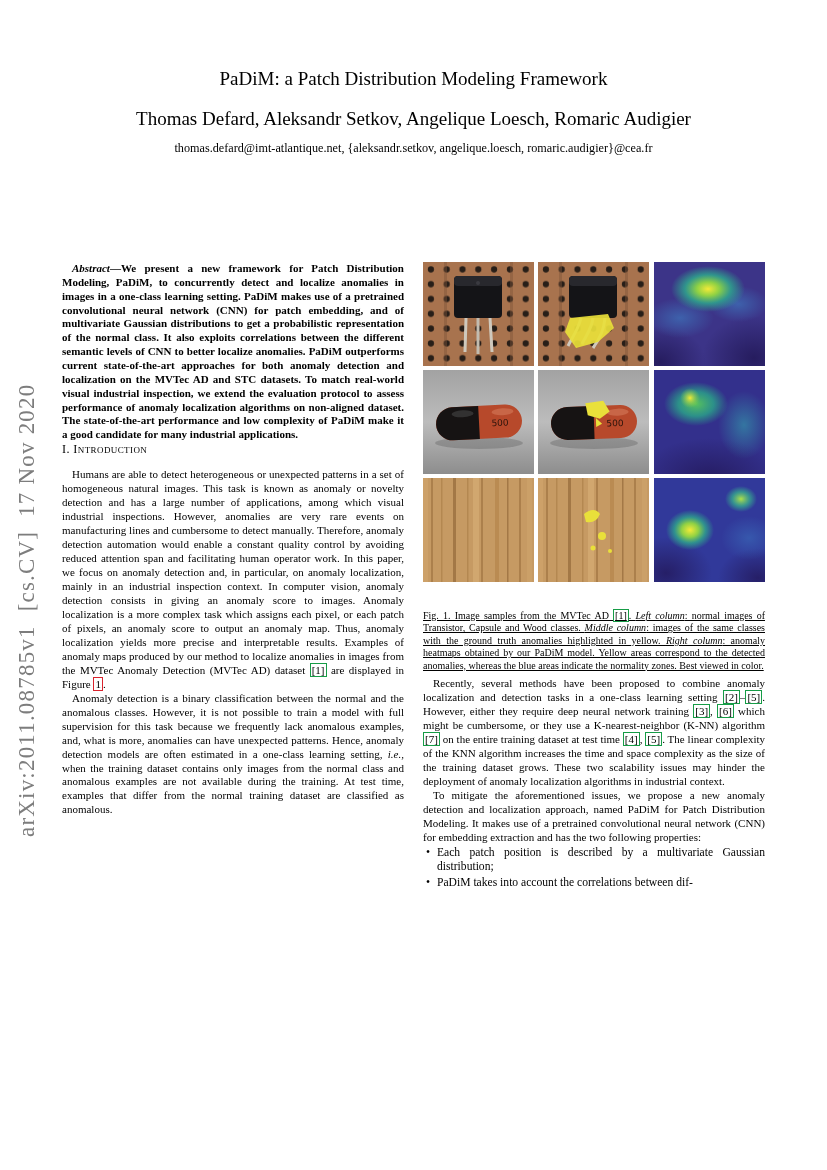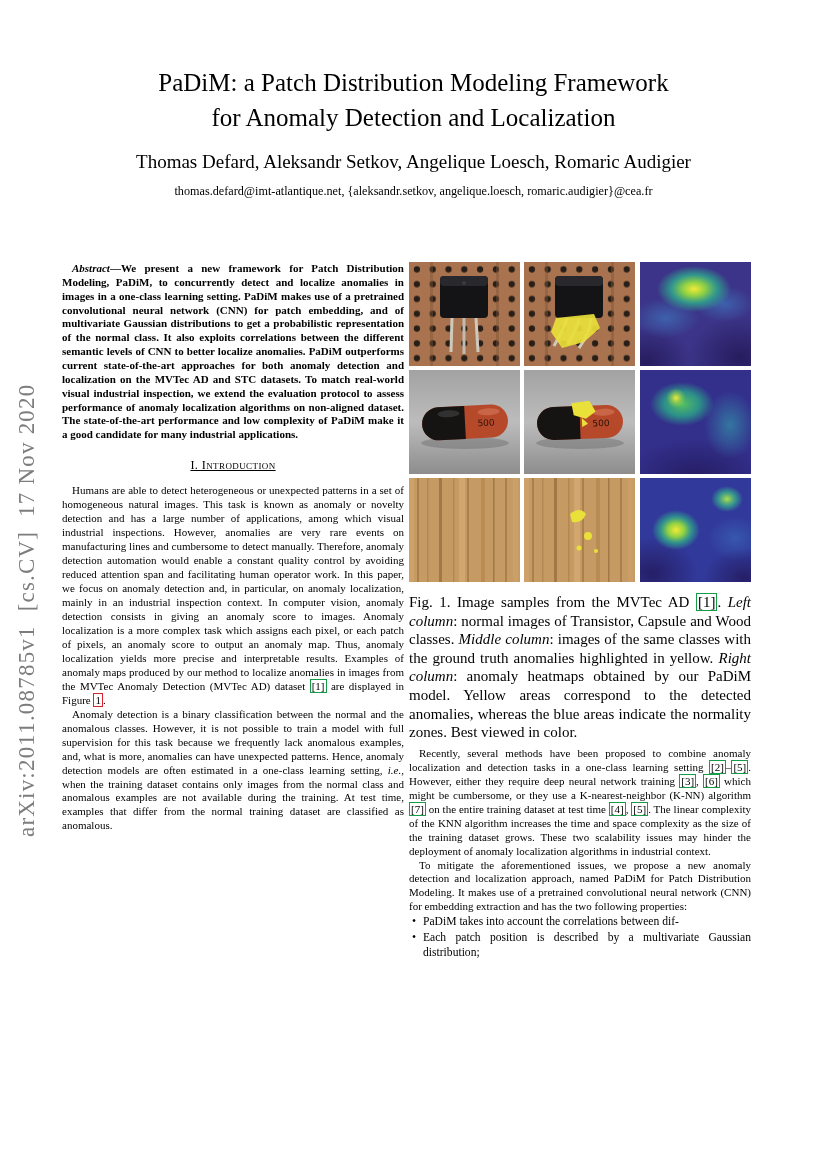--- a/index.html
+++ b/index.html
@@ -13,67 +13,67 @@
   
   .arxiv-vertical{
     position:absolute;left:14px;top:340px;height:540px;width:34px;
     writing-mode:vertical-rl;transform:rotate(180deg);
     font-size:23px;letter-spacing:1.2px;color:#7d7d7d;
     white-space:pre;text-align:center;
   }
 
   
   .head{position:absolute;top:66px;left:0;width:827px;text-align:center;}
-  .title{font-size:25px;font-weight:400;line-height:1.38;margin:0;}
+  .title{font-size:19px;font-weight:400;line-height:1.38;margin:0;}
   .authors{margin-top:16px;font-size:19px;}
   .affiliation{margin-top:3px;font-size:12.5px;font-style:italic;}
   .emails{margin-top:11px;font-size:12.2px;}
 
   
-  .cols{position:absolute;top:262px;left:62px;width:703px;display:flex;gap:5px;}
+  .cols{position:absolute;top:262px;left:62px;width:703px;display:flex;gap:19px;}
   .col{width:342px;}
 
   .abstract{
     font-size:11px;font-weight:bold;line-height:1.26;text-align:justify;
     text-indent:10px;margin:0 0 0 0;
   }
   .sec{
-    text-align:center;font-size:12.2px;font-weight:400;
-    font-variant:small-caps;letter-spacing:.4px;margin:16px 0 11px 0;text-decoration:underline;
+    text-align:left;font-size:12.2px;font-weight:400;
+    font-variant:small-caps;letter-spacing:.4px;margin:0 0 11px 0;
   }
   .body-p{
     font-size:11px;line-height:1.27;text-align:justify;text-indent:10px;margin:0;
   }
   .refbox{border:1px solid;padding:0 1px;}
 
   
   .fig{margin:0;}
   .fig-grid{display:grid;grid-template-columns:repeat(3,1fr);gap:4px;width:342px;}
   .fig-cell{width:111px;height:104px;overflow:hidden;}
   .fig-cell svg{display:block;width:111px;height:104px;}
   .caption{
-    margin-top:11px;font-size:15px;line-height:1.24;text-align:justify;
+    margin-top:28px;font-size:10px;line-height:1.24;text-align:justify;text-decoration:underline;
   }
   .after-fig{margin-top:5px;}
 
   .bullet{
     position:relative;padding-left:14px;font-size:11.6px;line-height:1.27;
     text-align:justify;margin-top:1px;
   }
   .bullet::before{content:"\2022";position:absolute;left:3px;}
 </style>
 </head>
 <body>
 
 <div class="page">
 
   <div class="arxiv-vertical">arXiv:2011.08785v1  [cs.CV]  17 Nov 2020</div>
 
   <header class="head">
-    <h1 class="title"><span>PaDiM: a Patch Distribution Modeling Framework</span><br><span>for Anomaly Detection and Localization</span></h1>
+    <h1 class="title"><span>PaDiM: a Patch Distribution Modeling Framework</span><br></h1>
     <div class="authors">Thomas Defard, Aleksandr Setkov, Angelique Loesch, Romaric Audigier</div>
     <div class="emails">thomas.defard@imt-atlantique.net, {aleksandr.setkov, angelique.loesch, romaric.audigier}@cea.fr</div>
   </header>
 
   <div class="cols">
 
     <div class="col">
       <p class="abstract"><span style="font-style: italic;">Abstract</span><span>—We present a new framework for Patch Distribution Modeling, PaDiM, to concurrently detect and localize anomalies in images in a one-class learning setting. PaDiM makes use of a pretrained convolutional neural network (CNN) for patch embedding, and of multivariate Gaussian distributions to get a probabilistic representation of the normal class. It also exploits correlations between the different semantic levels of CNN to better localize anomalies. PaDiM outperforms current state-of-the-art approaches for both anomaly detection and localization on the MVTec AD and STC datasets. To match real-world visual industrial inspection, we extend the evaluation protocol to assess performance of anomaly localization algorithms on non-aligned dataset. The state-of-the-art performance and low complexity of PaDiM make it a good candidate for many industrial applications.</span></p>
       <h2 class="sec">I. Introduction</h2>
       <p class="body-p"><span>Humans are able to detect heterogeneous or unexpected patterns in a set of homogeneous natural images. This task is known as anomaly or novelty detection and has a large number of applications, among which visual industrial inspections. However, anomalies are very rare events on manufacturing lines and cumbersome to detect manually. Therefore, anomaly detection automation would enable a constant quality control by avoiding reduced attention span and facilitating human operator work. In this paper, we focus on anomaly detection and, in particular, on anomaly localization, mainly in an industrial inspection context. In computer vision, anomaly detection consists in giving an anomaly score to images. Anomaly localization is a more complex task which assigns each pixel, or each patch of pixels, an anomaly score to output an anomaly map. Thus, anomaly localization yields more precise and interpretable results. Examples of anomaly maps produced by our method to localize anomalies in images from the MVTec Anomaly Detection (MVTec AD) dataset </span><span class="refbox" style="border-color: rgb(22, 156, 70);">[1]</span><span> are displayed in Figure </span><span class="refbox" style="border-color: rgb(217, 35, 45);">1</span><span>.</span></p>
@@ -296,18 +296,18 @@
               <ellipse cx="87" cy="21" rx="16" ry="13" fill="url(#hC2)"></ellipse>
             </svg>
           </div>
 
         </div>
         <figcaption class="caption"><span>Fig. 1.  Image samples from the MVTec AD </span><span class="refbox" style="border-color: rgb(22, 156, 70);">[1]</span><span>. </span><span style="font-style: italic;">Left column</span><span>: normal images of Transistor, Capsule and Wood classes. </span><span style="font-style: italic;">Middle column</span><span>: images of the same classes with the ground truth anomalies highlighted in yellow. </span><span style="font-style: italic;">Right column</span><span>: anomaly heatmaps obtained by our PaDiM model. Yellow areas correspond to the detected anomalies, whereas the blue areas indicate the normality zones. Best viewed in color.</span></figcaption>
       </figure>
 
       <p class="body-p after-fig"><span>Recently, several methods have been proposed to combine anomaly localization and detection tasks in a one-class learning setting </span><span class="refbox" style="border-color: rgb(22, 156, 70);">[2]</span><span>–</span><span class="refbox" style="border-color: rgb(22, 156, 70);">[5]</span><span>. However, either they require deep neural network training </span><span class="refbox" style="border-color: rgb(22, 156, 70);">[3]</span><span>, </span><span class="refbox" style="border-color: rgb(22, 156, 70);">[6]</span><span> which might be cumbersome, or they use a K-nearest-neighbor (K-NN) algorithm </span><span class="refbox" style="border-color: rgb(22, 156, 70);">[7]</span><span> on the entire training dataset at test time </span><span class="refbox" style="border-color: rgb(22, 156, 70);">[4]</span><span>, </span><span class="refbox" style="border-color: rgb(22, 156, 70);">[5]</span><span>. The linear complexity of the KNN algorithm increases the time and space complexity as the size of the training dataset grows. These two scalability issues may hinder the deployment of anomaly localization algorithms in industrial context.</span></p>
       <p class="body-p"><span>To mitigate the aforementioned issues, we propose a new anomaly detection and localization approach, named PaDiM for Patch Distribution Modeling. It makes use of a pretrained convolutional neural network (CNN) for embedding extraction and has the two following properties:</span></p>
+      <div class="bullet"><span>Each patch position is described by a multivariate Gaussian distribution;</span></div>
       <div class="bullet"><span>PaDiM takes into account the correlations between dif-</span></div>
-      <div class="bullet"><span>Each patch position is described by a multivariate Gaussian distribution;</span></div>
     </div>
 
   </div>
 </div>
 
 </body></html>

